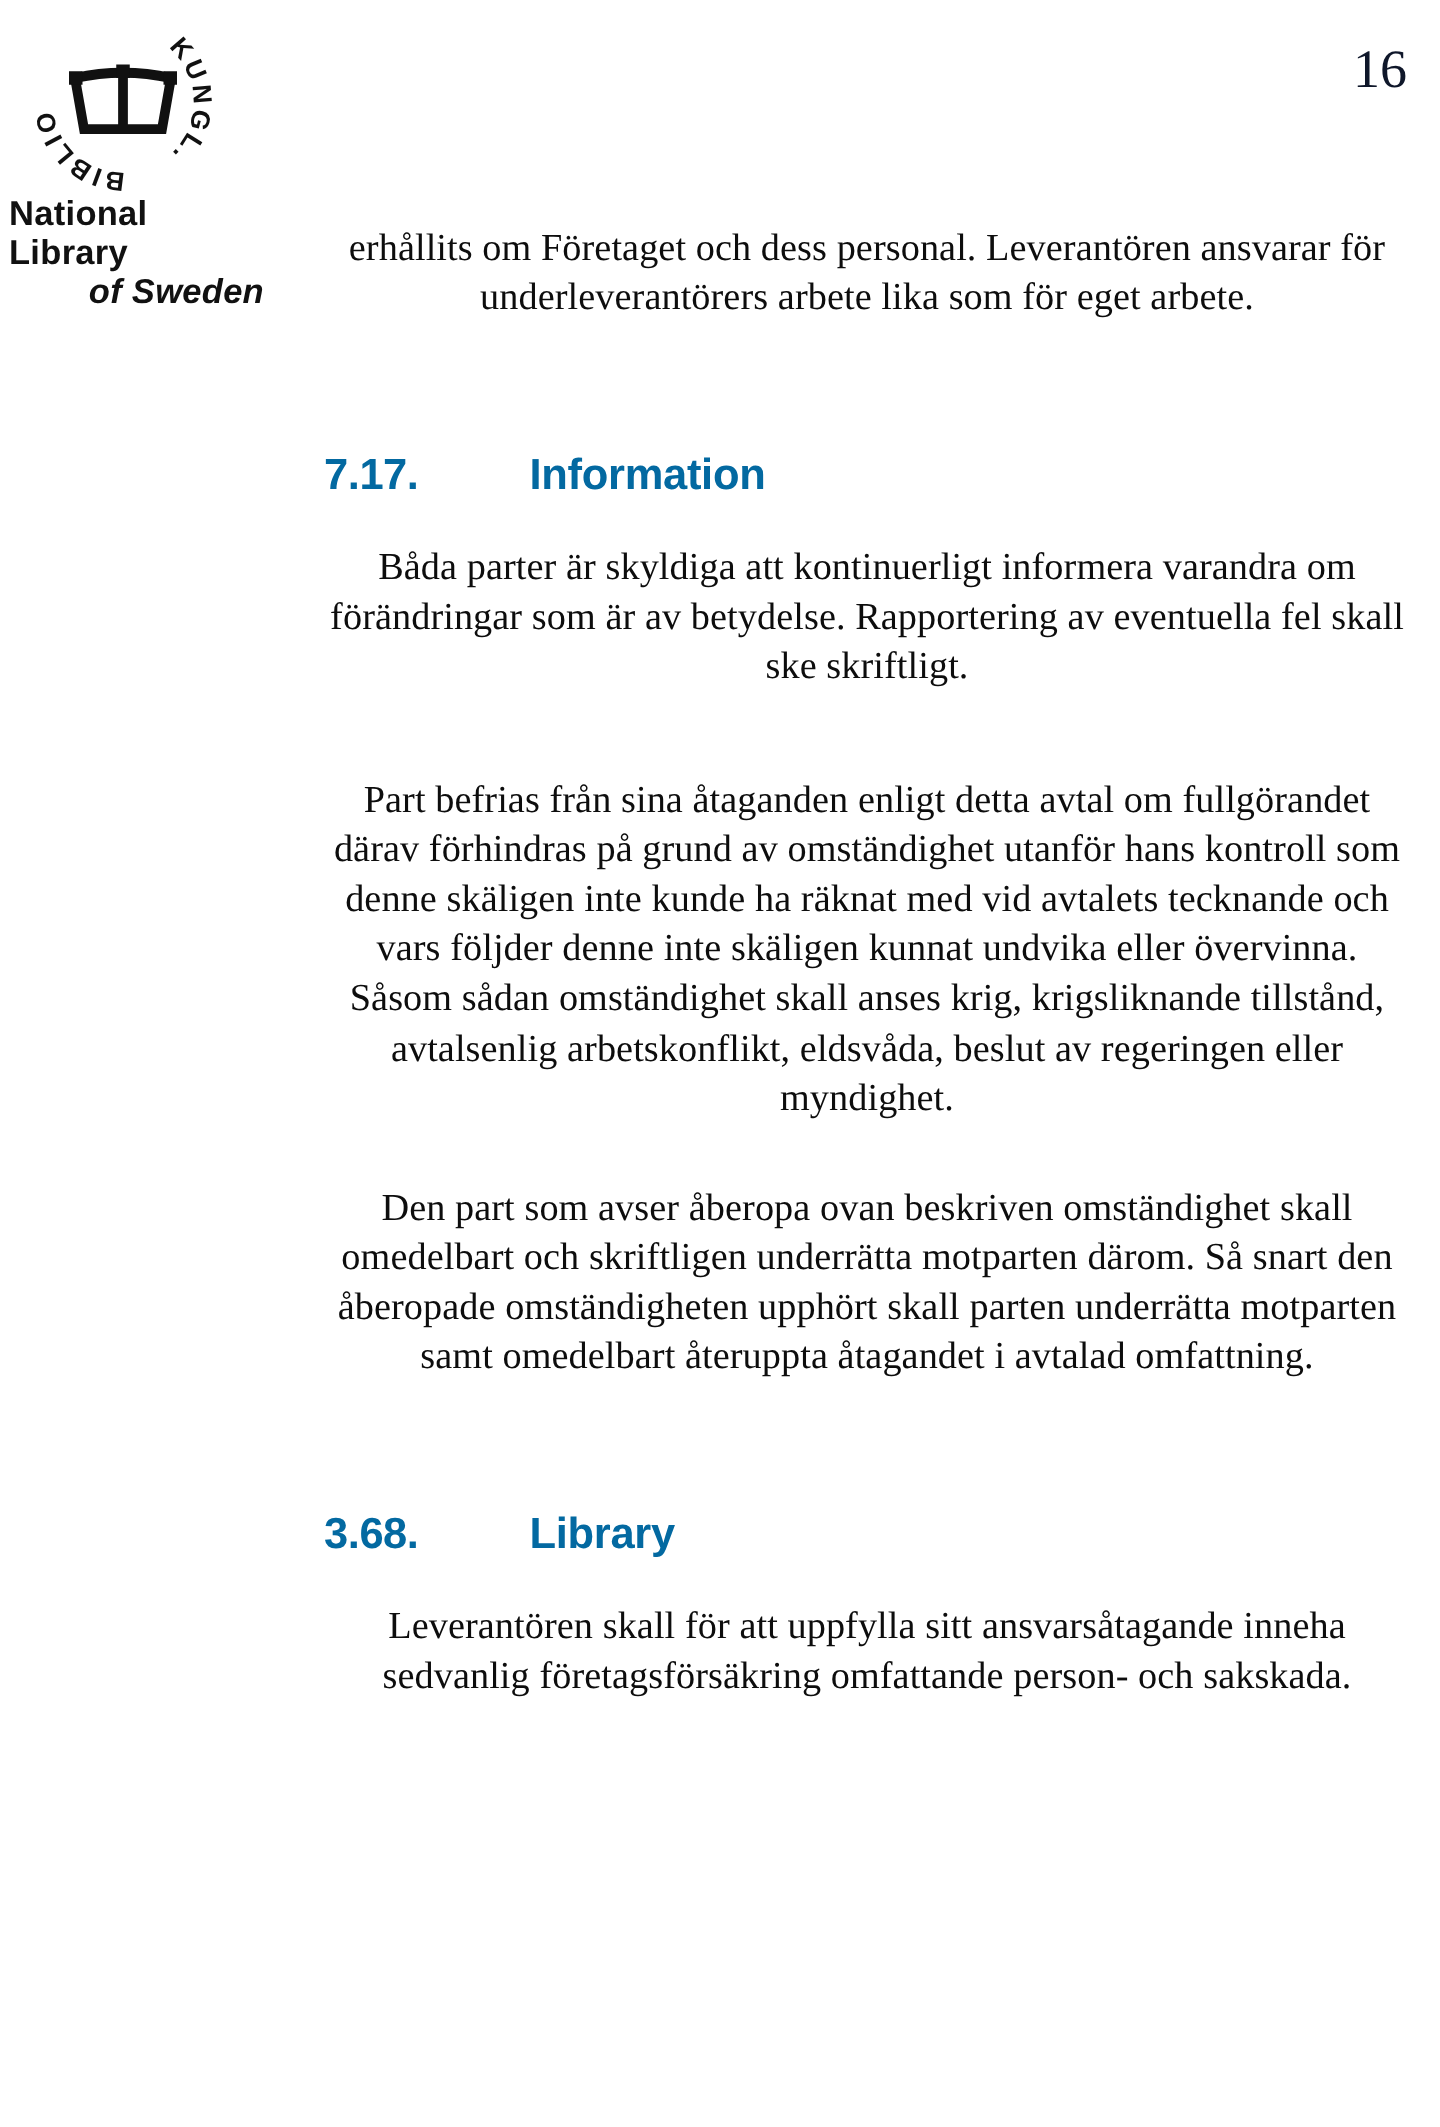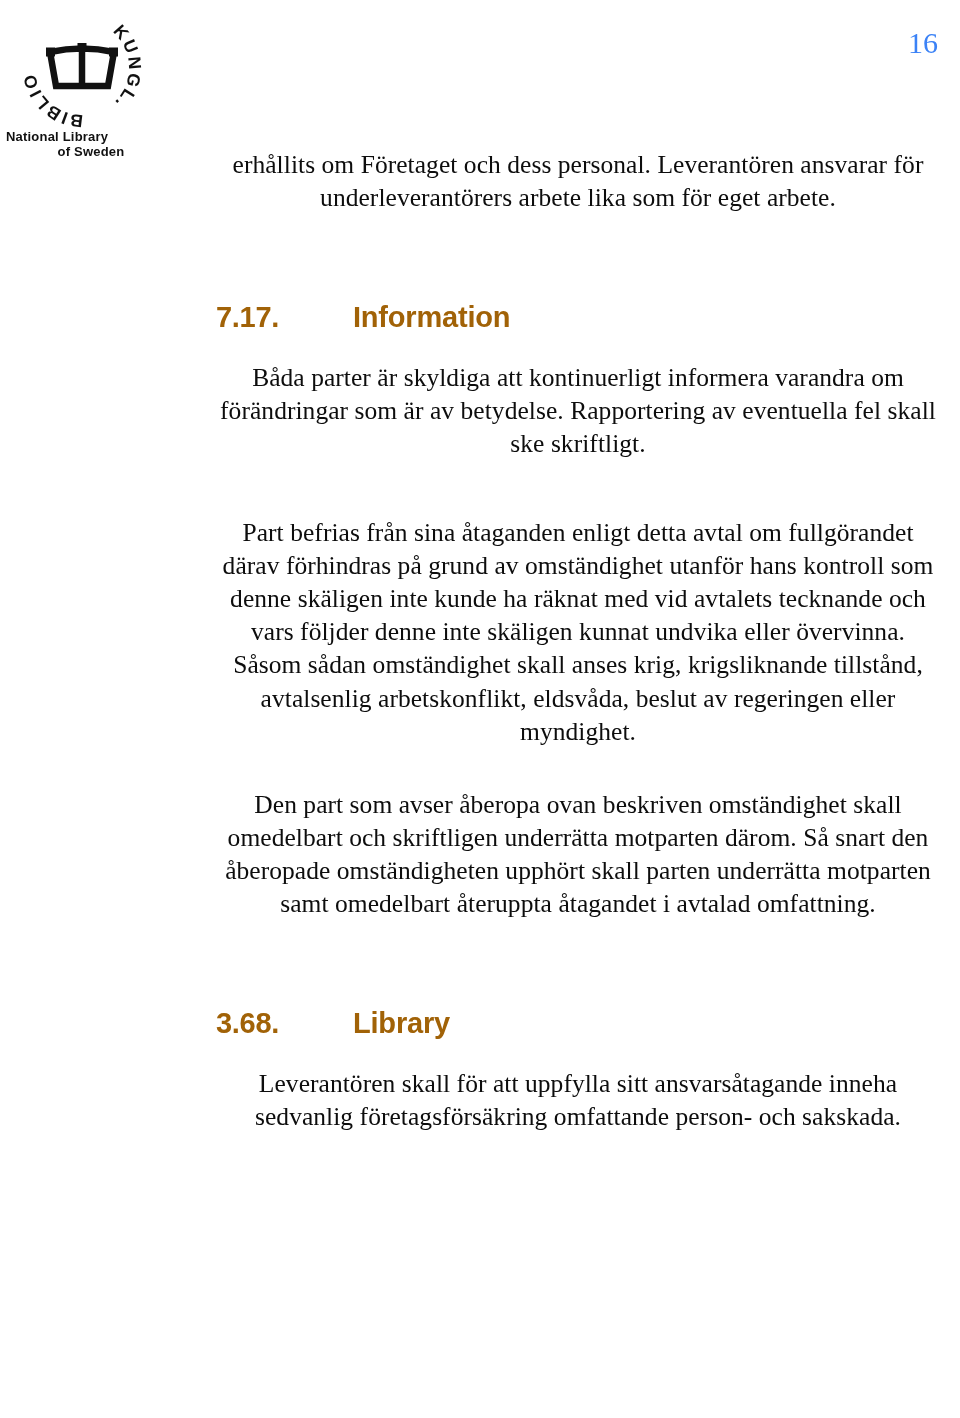--- a/index.html
+++ b/index.html
@@ -40,37 +40,37 @@
   }
   .logo-seal svg { display: block; }
   .logo-wordmark {
     position: absolute;
     left: 0px;
     top: 128px;
     width: 172px;
     text-align: center;
     font-family: "Liberation Sans", "DejaVu Sans", sans-serif;
     font-weight: bold;
-    font-size: 13px;
+    font-size: 23px;
     line-height: 1.12;
     letter-spacing: 0.2px;
     color: #111111;
   }
   .logo-wordmark .l1 { display: block; text-align: left; padding-left: 2px; }
-  .logo-wordmark .l2 { display: block; text-align: center; padding-left: 2px; }
+  .logo-wordmark .l2 { display: block; text-align: right; padding-left: 2px; font-style: italic; }
 
   
   .folio {
     position: absolute;
     right: 22px;
     top: 28px;
     font-family: "Liberation Serif", "DejaVu Serif", serif;
-    font-size: 30px;
+    font-size: 36px;
     line-height: 1;
-    color: #3b82f6;
+    color: #0f172a;
   }
 
   
   .content {
     position: absolute;
     left: 216px;
     top: 148px;
     width: 724px;
   }
 
@@ -85,21 +85,21 @@
 
   .spacer-lg { height: 30px; }
   .spacer-sm { height: 14px; }
 
   h2.section-head {
     margin: 0 0 26px 0;
     font-family: "Liberation Sans", "DejaVu Sans", sans-serif;
     font-weight: bold;
     font-size: 29px;
     line-height: 1.18;
-    color: #a16207;
+    color: #0369a1;
     display: flex;
     align-items: baseline;
   }
   h2.section-head .num {
     display: inline-block;
     width: 137px;
     flex: 0 0 137px;
     letter-spacing: -0.3px;
   }
   h2.section-head .ttl {

